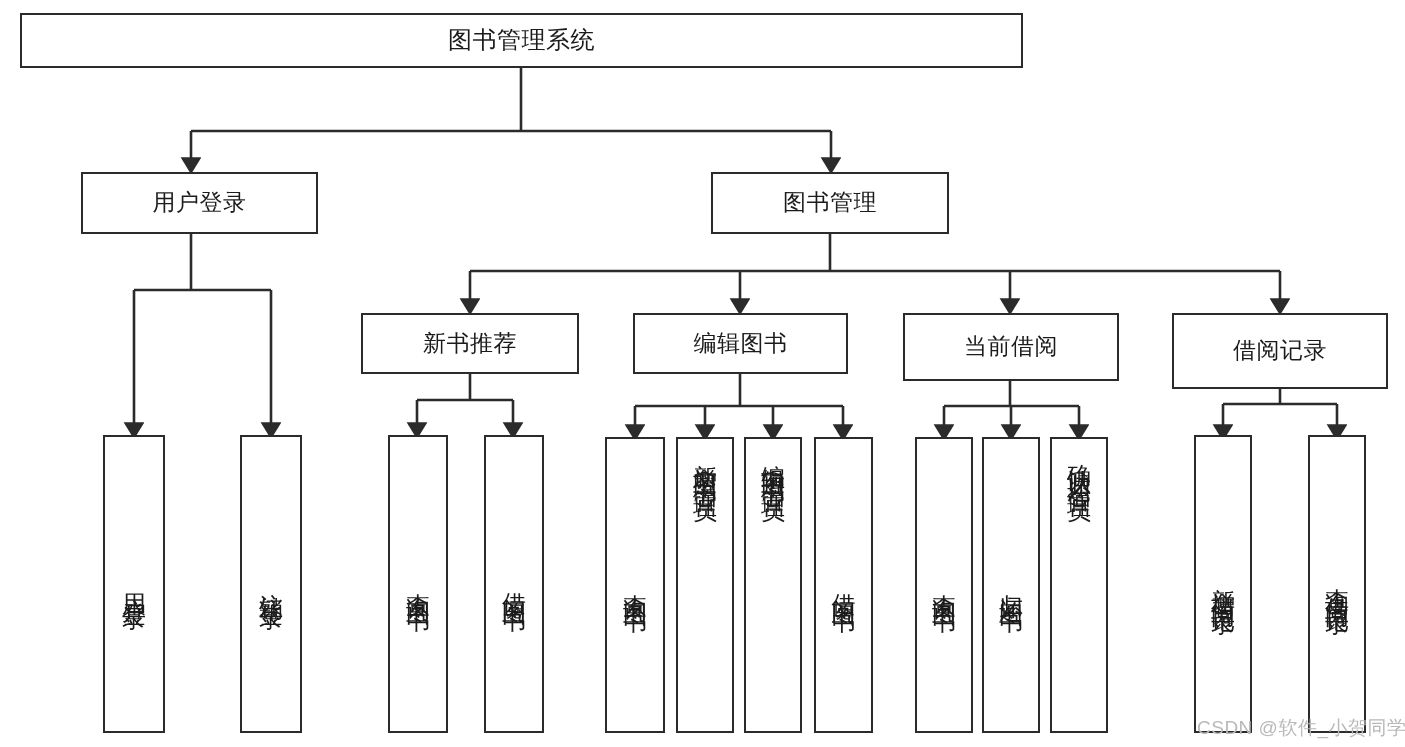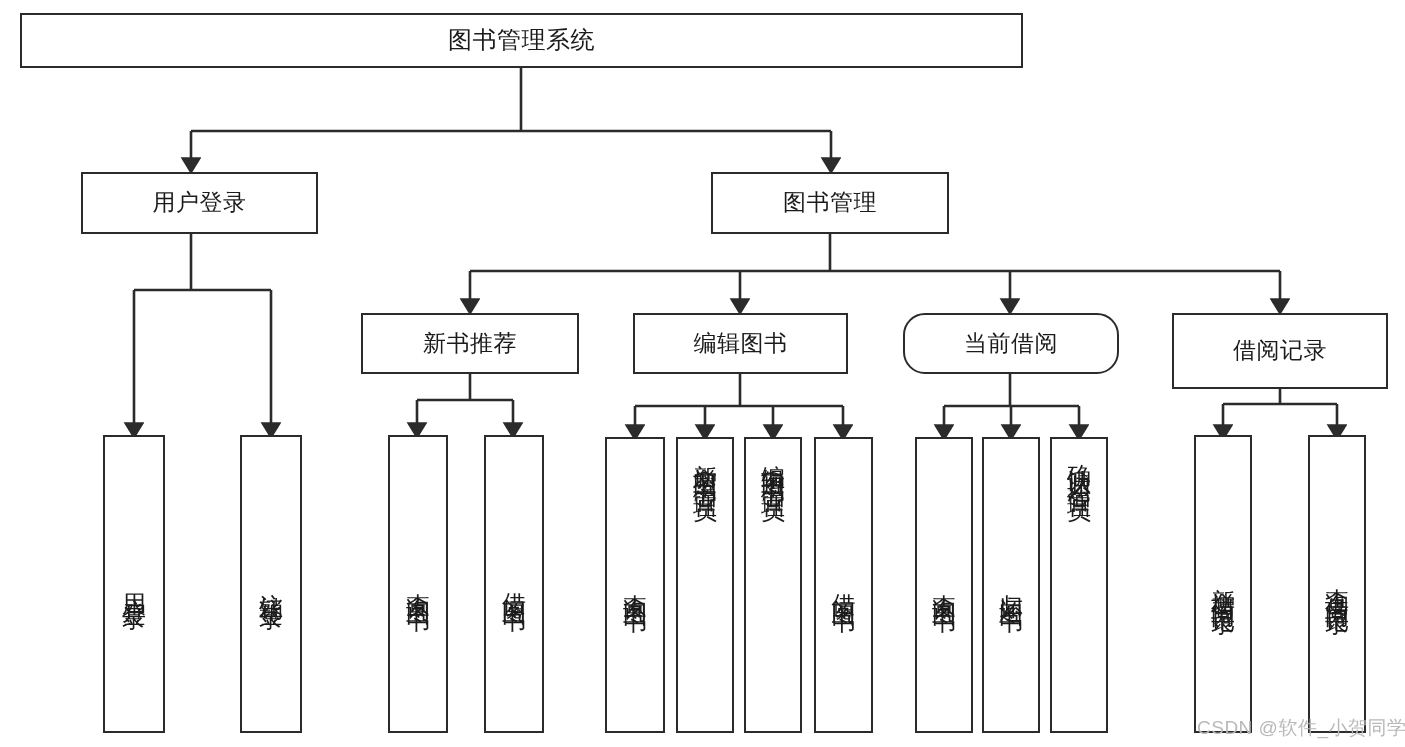--- a/index.html
+++ b/index.html
@@ -138,21 +138,21 @@
   <div class="node horiz" style="left:361px; top:313px; width:218px; height:61px;">
     <span class="label">新书推荐</span>
   </div>
 
   <div class="node horiz" style="left:711px; top:172px; width:238px; height:62px;">
     <span class="label">图书管理</span>
   </div>
   <div class="node horiz" style="left:633px; top:313px; width:215px; height:61px;">
     <span class="label">编辑图书</span>
   </div>
-  <div class="node horiz" style="left:903px; top:313px; width:216px; height:61px;border-radius:22px;">
+  <div class="node horiz" style="left:903px; top:313px; width:216px; height:68px;">
     <span class="label">当前借阅</span>
   </div>
   <div class="node horiz" style="left:1172px; top:313px; width:216px; height:76px;">
     <span class="label">借阅记录</span>
   </div>
 
   <div class="node vert center" style="left:103px; top:435px; width:62px; height:298px;">
     <span class="label">用户登录</span>
   </div>
   <div class="node vert center" style="left:240px; top:435px; width:62px; height:298px;">

